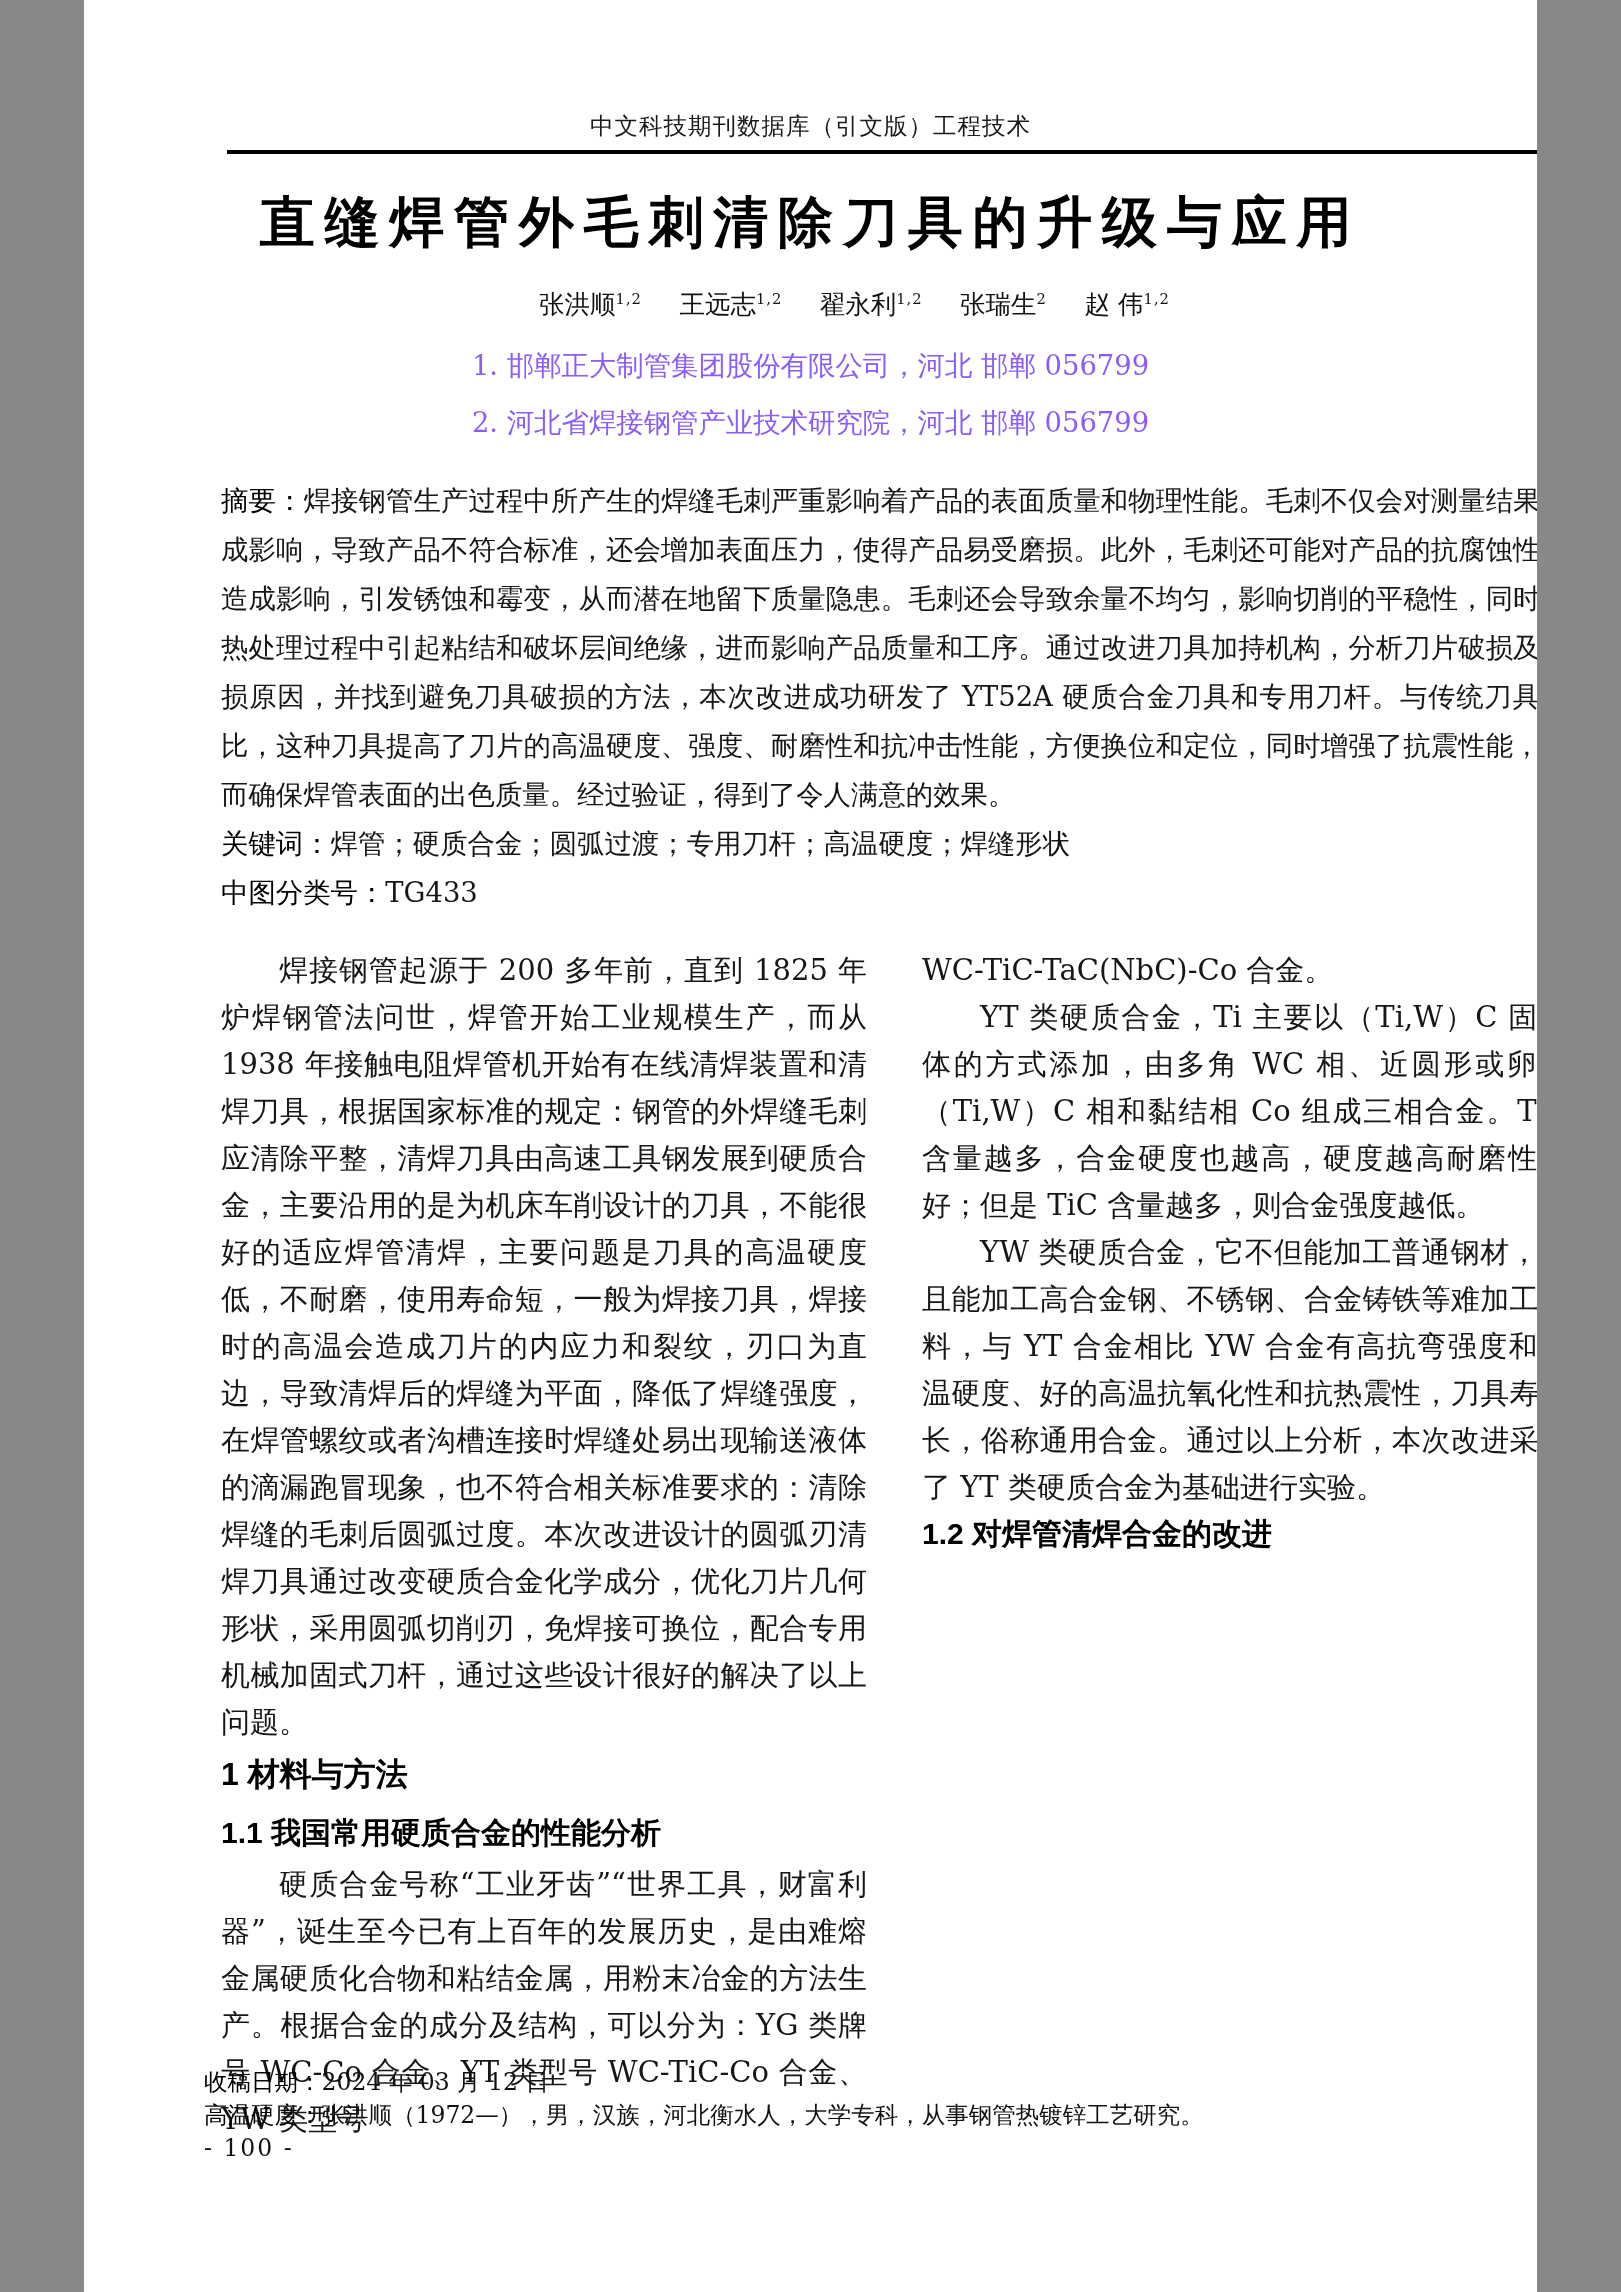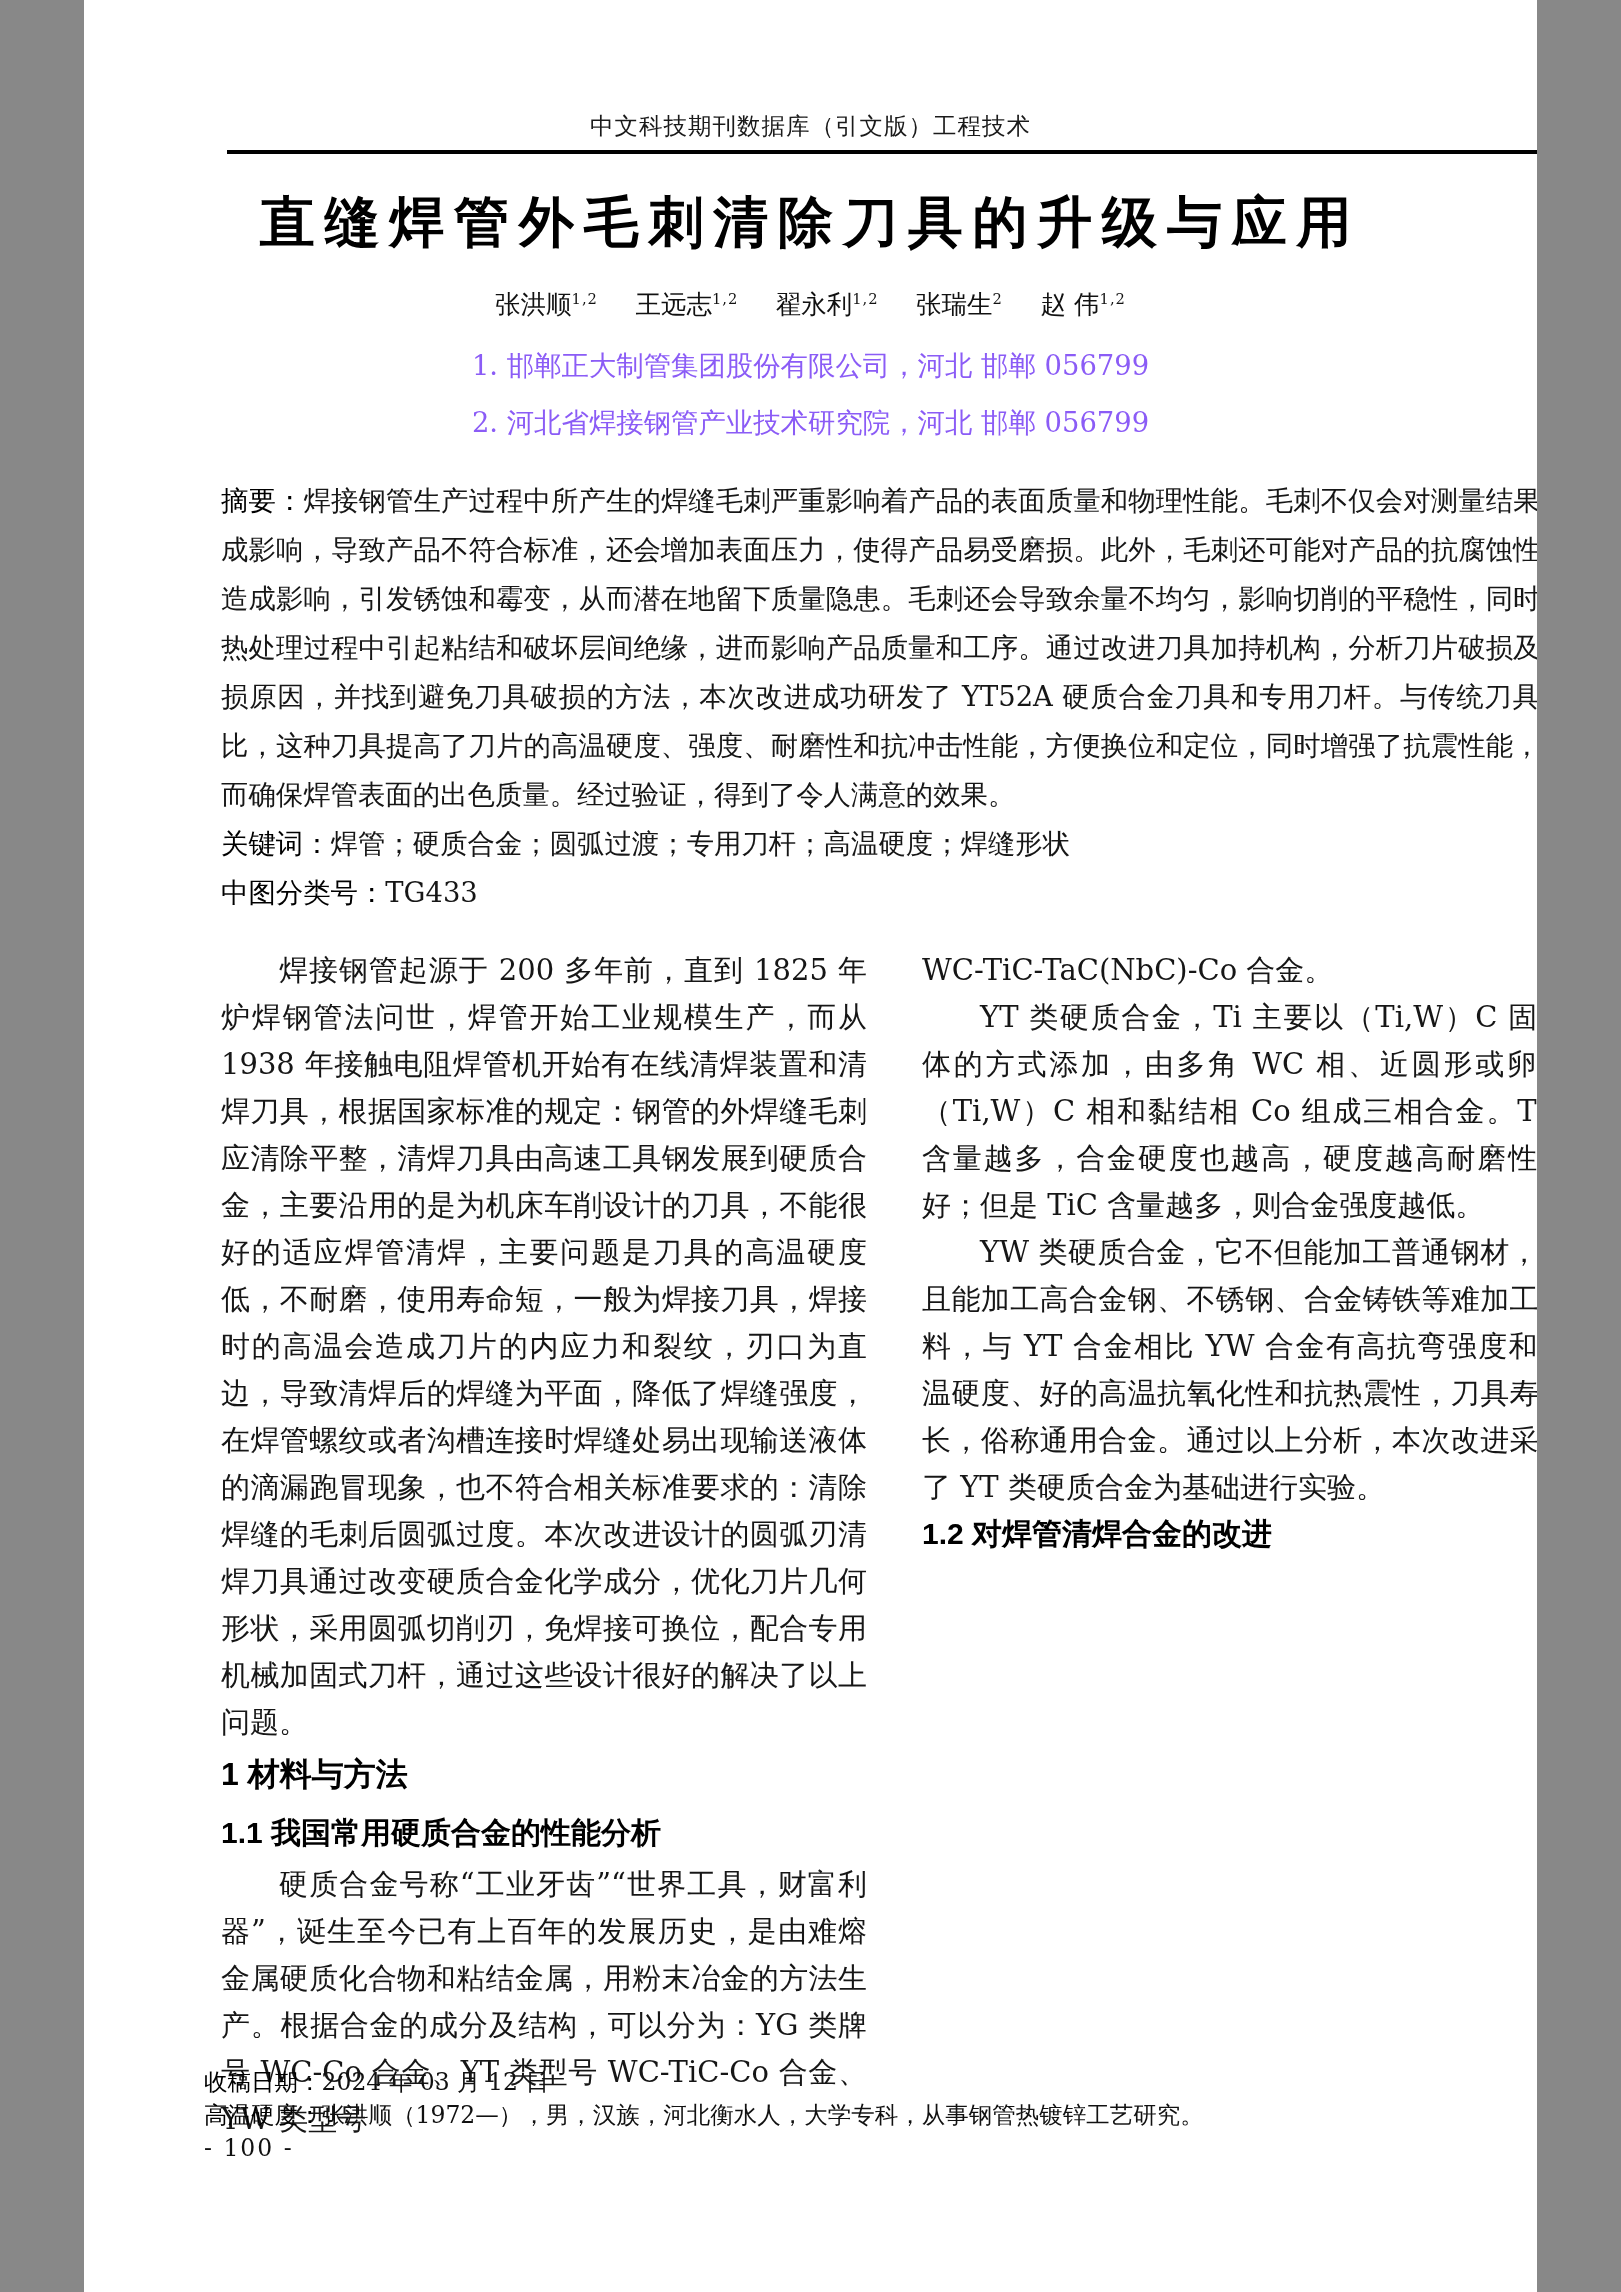--- a/index.html
+++ b/index.html
@@ -23,21 +23,21 @@
   }
   .paper-title{
     position:absolute;top:186px;left:0;width:100%;
     text-align:center;
     font-family:"Liberation Sans","DejaVu Sans",sans-serif;
     font-weight:700;font-size:55px;letter-spacing:9.8px;color:#000;
     line-height:73px;
   }
   .authors-line{
     position:absolute;top:287px;left:0;width:100%;
-    text-align:center;font-size:25.5px;color:#111;
+    text-align:center;font-size:25.5px;color:#111;padding-left:44px;
   }
   .author{margin:0 14.7px;white-space:nowrap;}
   .author sup{font-size:14.7px;letter-spacing:1px;}
   .affiliations{
     position:absolute;top:337px;left:0;width:100%;
     text-align:center;font-size:27.4px;line-height:57px;color:#8b5cf6;
   }
   .abstract-block{
     position:absolute;top:476px;left:137px;width:1347px;
     font-size:27.4px;line-height:49px;text-align:justify;

